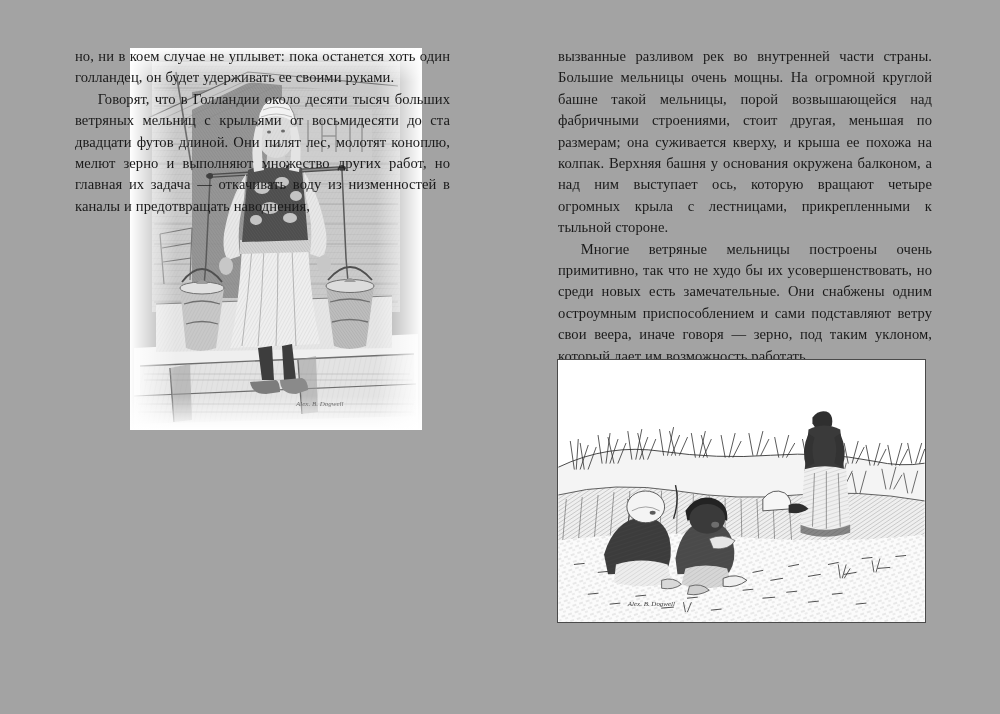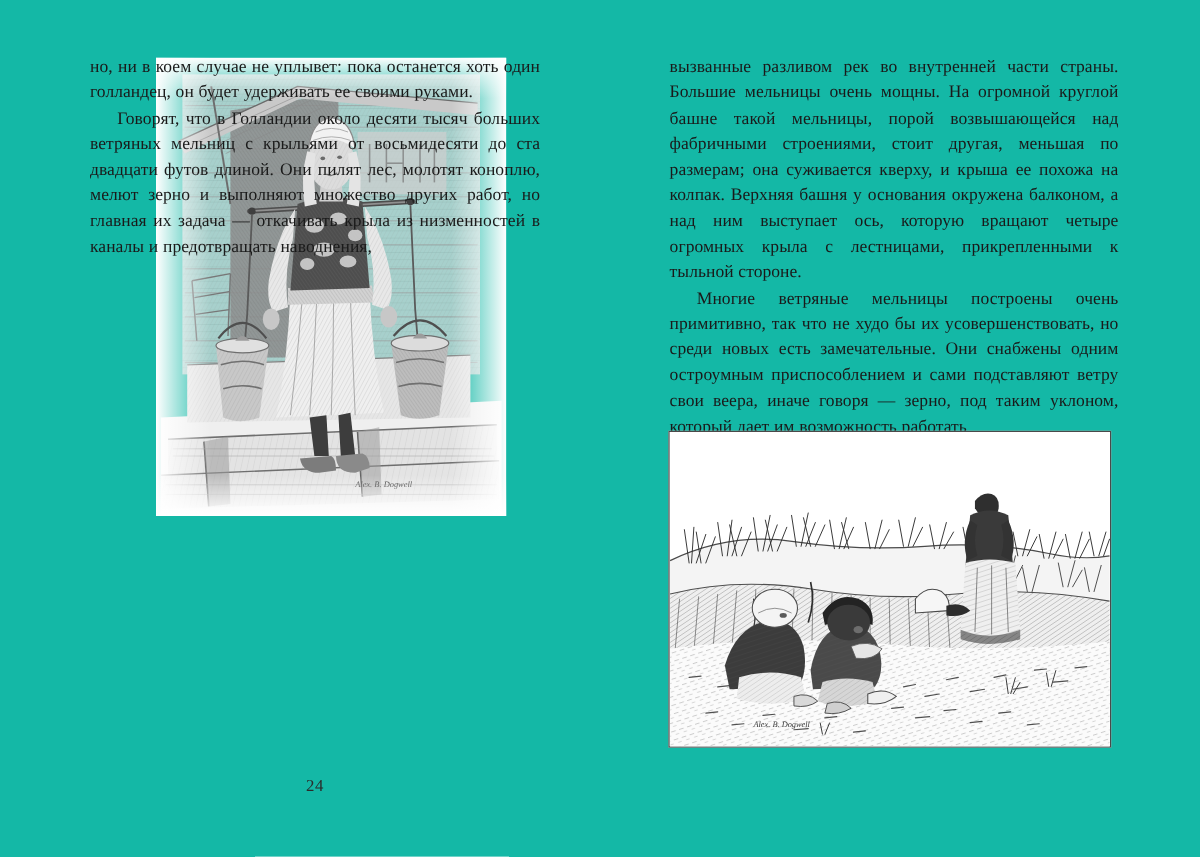--- a/index.html
+++ b/index.html
@@ -5,21 +5,21 @@
 <style>
   html, body {
     margin: 0;
     padding: 0;
     background: #ffffff;
   }
   .page {
     position: relative;
     width: 1000px;
     height: 714px;
-    background: #14b8a6;
+    background: #a3a3a3;
     overflow: hidden;
     font-family: "Liberation Serif", "DejaVu Serif", serif;
     color: #1a1a1a;
   }
 
   
   .column {
     position: absolute;
     box-sizing: border-box;
   }
@@ -287,21 +287,21 @@
 
       <rect x="0" y="0" width="46" height="382" fill="url(#fadeLeft)"></rect>
       <rect x="246" y="0" width="46" height="382" fill="url(#fadeRight)"></rect>
       <rect x="0" y="0" width="292" height="34" fill="url(#fadeTop)"></rect>
       <rect x="0" y="348" width="292" height="34" fill="url(#fadeBottom)"></rect>
     </svg>
   </div>
 
   <div class="column col-left">
     <p class="para">но, ни в коем случае не уплывет: пока останется хоть один голландец, он будет удерживать ее своими руками.</p>
-    <p class="para indent">Говорят, что в Голландии около десяти тысяч больших ветряных мельниц с крыльями от восьмидесяти до ста двадцати футов длиной. Они пилят лес, молотят коноплю, мелют зерно и выполняют множество других работ, но главная их задача — откачивать крыла из низменностей в каналы и предотвращать наводнения,</p>
+    <p class="para indent">Говорят, что в Голландии около десяти тысяч больших ветряных мельниц с крыльями от восьмидесяти до ста двадцати футов длиной. Они пилят лес, молотят коноплю, мелют зерно и выполняют множество других работ, но главная их задача — откачивать воду из низменностей в каналы и предотвращать наводнения,</p>
   </div>
 
   <div class="column col-right">
     <p class="para">вызванные разливом рек во внутренней части страны. Большие мельницы очень мощны. На огромной круглой башне такой мельницы, порой возвышающейся над фабричными строениями, стоит другая, меньшая по размерам; она суживается кверху, и крыша ее похожа на колпак. Верхняя башня у основания окружена балконом, а над ним выступает ось, которую вращают четыре огромных крыла с лестницами, прикрепленными к тыльной стороне.</p>
     <p class="para indent">Многие ветряные мельницы построены очень примитивно, так что не худо бы их усовершенствовать, но среди новых есть замечательные. Они снабжены одним остроумным приспособлением и сами подставляют ветру свои веера, иначе говоря — зерно, под таким уклоном, который дает им возможность работать</p>
   </div>
 
   <div class="illus-dunes">
     <svg viewBox="0 0 369 264" xmlns="http://www.w3.org/2000/svg" aria-hidden="true">
       <defs>
@@ -504,15 +504,14 @@
         <path d="M128 210 Q148 204 170 210 L174 226 Q146 234 124 226 Z" fill="#d6d6d6"></path>
         <path d="M128 210 Q148 204 170 210 L174 226 Q146 234 124 226 Z" fill="url(#slopeHatch)" opacity="0.4"></path>
         <path d="M166 220 Q180 214 190 222 Q180 230 166 228 Z" fill="#efefef" stroke="#4d4d4d" stroke-width="0.9"></path>
         <path d="M132 228 Q144 224 152 232 Q142 238 130 236 Z" fill="#cfcfcf" stroke="#4d4d4d" stroke-width="0.8"></path>
       </g>
 
       <text class="sig" x="70" y="248">Alex. B. Dogwell</text>
     </svg>
   </div>
 
-  <div class="folio">24</div>
 
 </div>
 
 </body></html>

